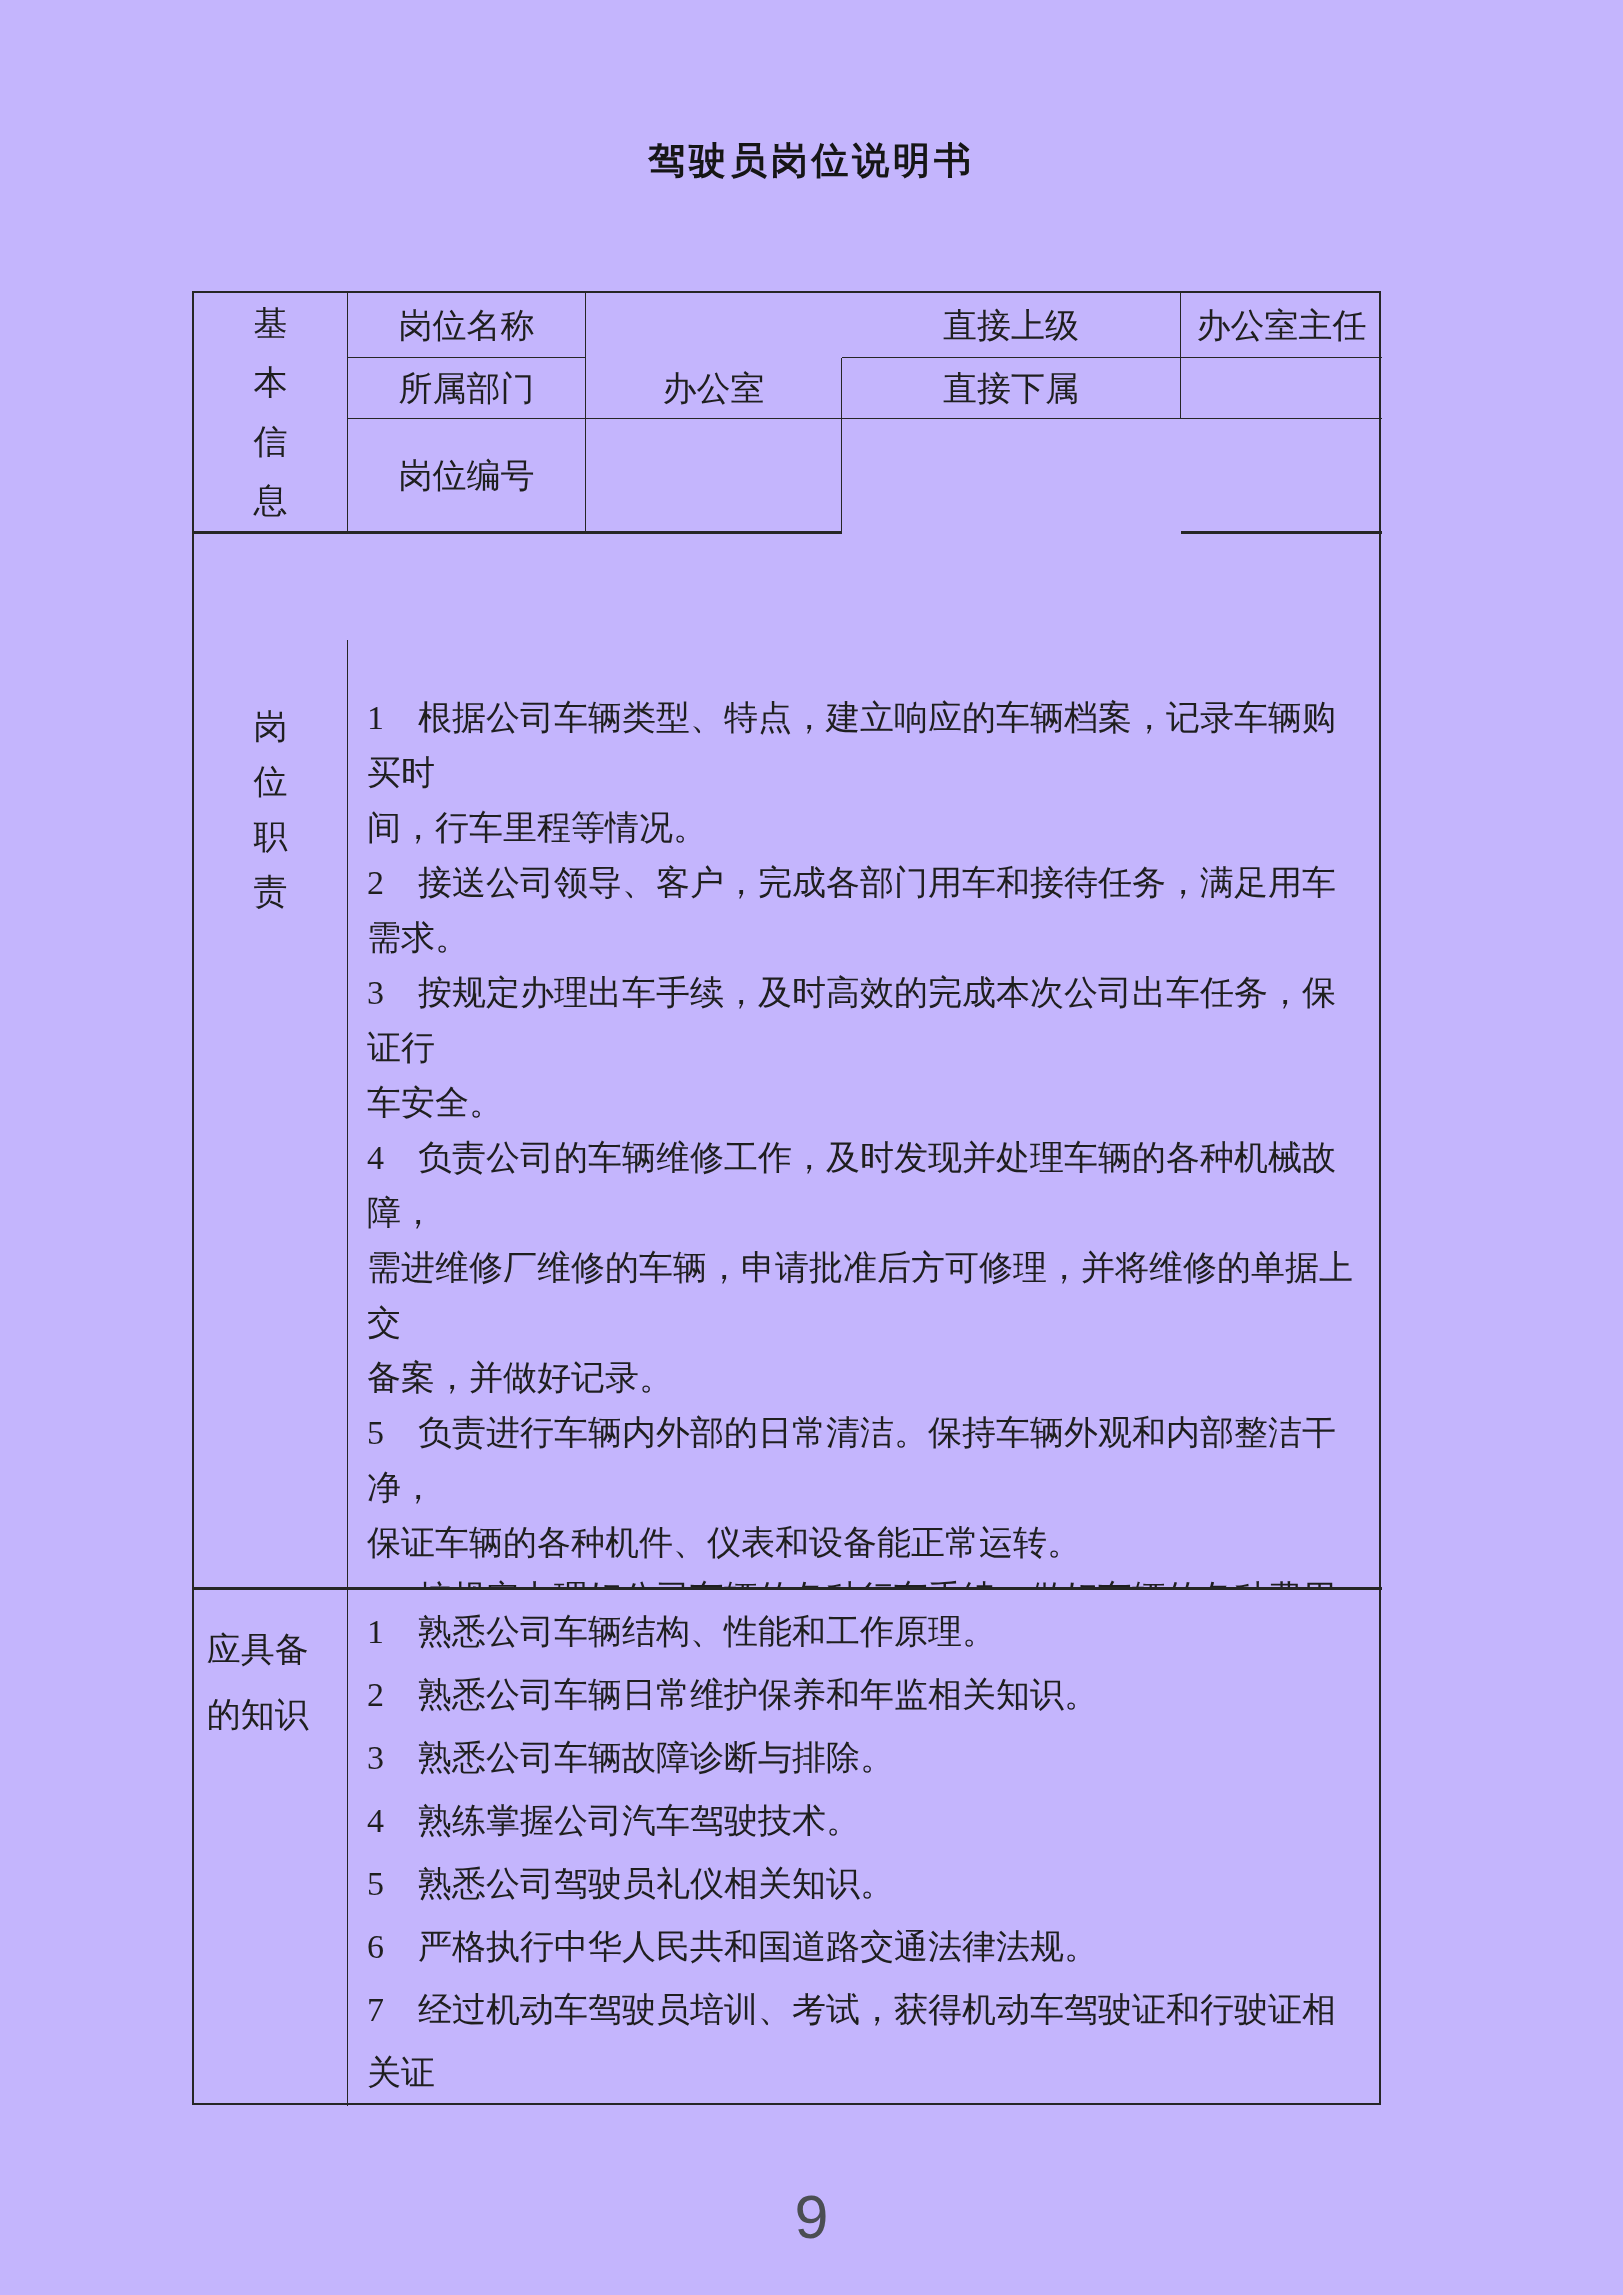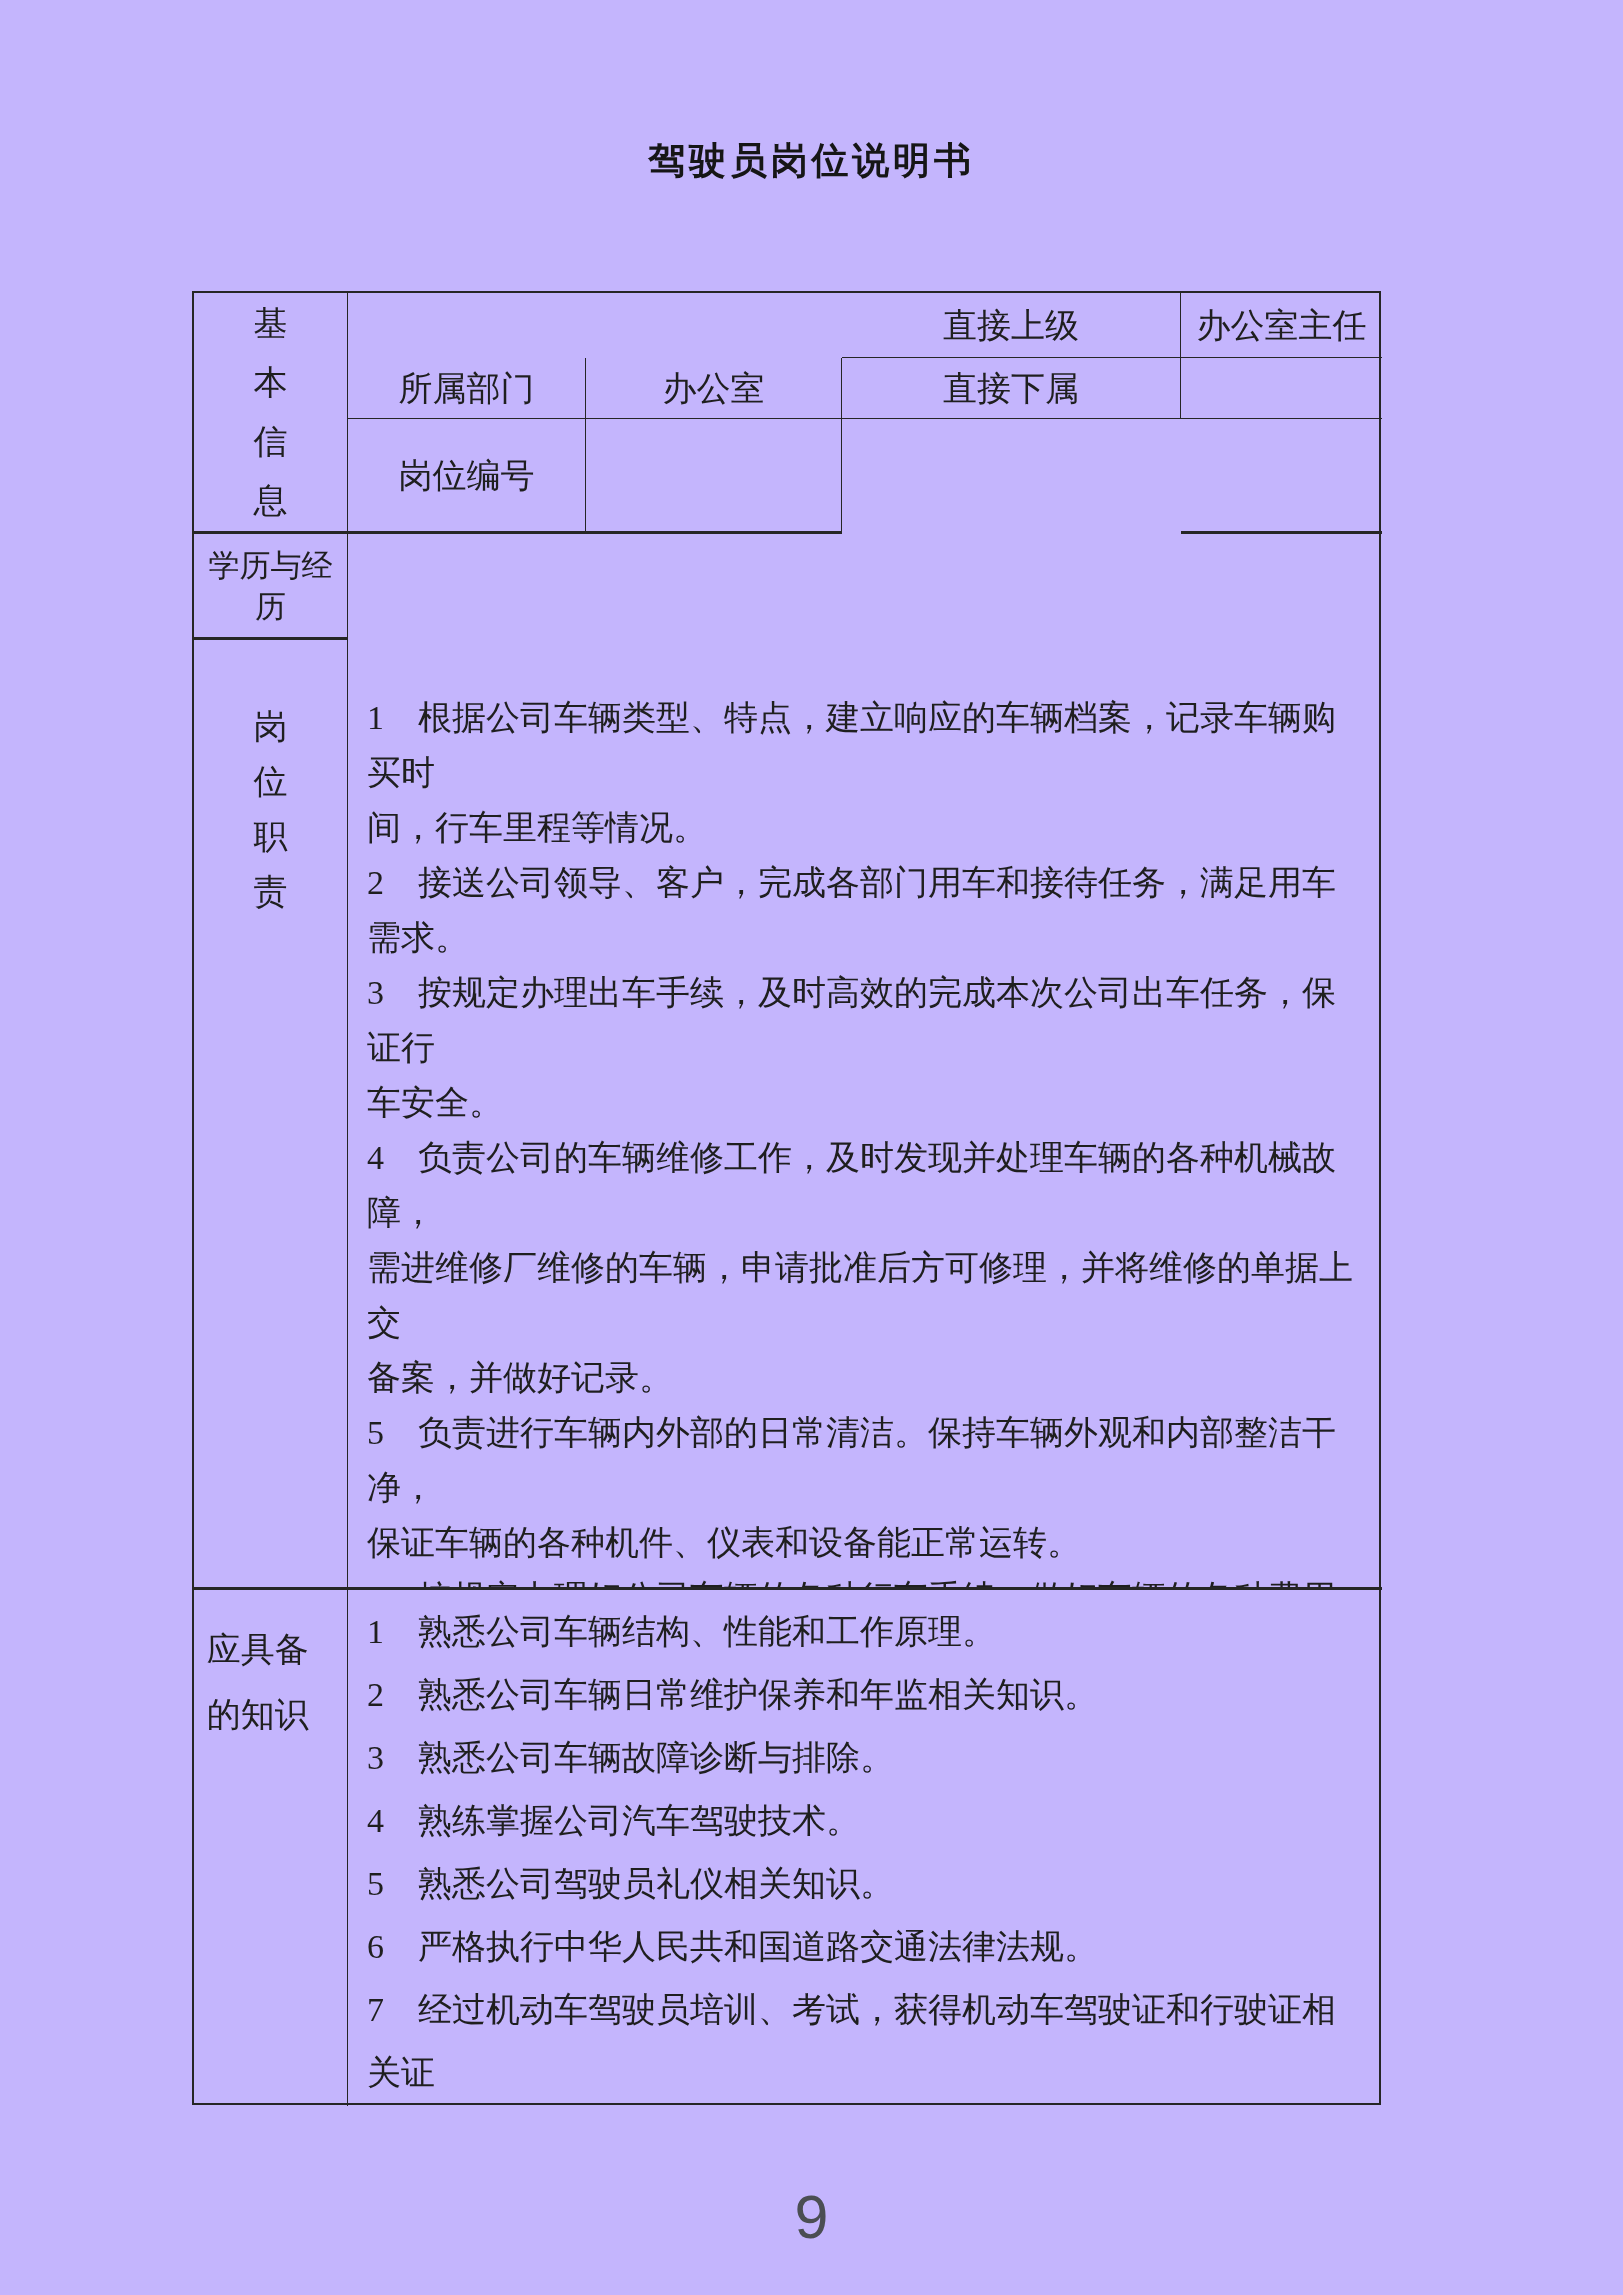--- a/index.html
+++ b/index.html
@@ -112,34 +112,33 @@
 
   <div class="doc-title">驾驶员岗位说明书</div>
 
   <div class="job-table">
 
     <div class="cell span-basic v-label bb-thick">基
 本
 信
 息</div>
 
+    <div class="cell" style="grid-column:2;grid-row:1;">岗位名称</div>
     <div class="cell" style="grid-column:4;grid-row:1;">直接上级</div>
     <div class="cell no-br" style="grid-column:5;grid-row:1;">办公室主任</div>
 
     <div class="cell" style="grid-column:2;grid-row:2;">所属部门</div>
     <div class="cell" style="grid-column:3;grid-row:2;">办公室</div>
     <div class="cell" style="grid-column:4;grid-row:2;">直接下属</div>
     <div class="cell no-br" style="grid-column:5;grid-row:2;"></div>
 
     <div class="cell bb-thick" style="grid-column:2;grid-row:3;">岗位编号</div>
     <div class="cell bb-thick" style="grid-column:3;grid-row:3;"></div>
     <div class="cell bb-thick no-br" style="grid-column:5;grid-row:3;"></div>
 
-    <div class="cell edu-label bb-thick" style="grid-column:1;grid-row:4;">学历与经
-历</div>
 
     <div class="cell row5-label duty-label bb-thick">岗
 位
 职
 责</div>
     <div class="cell row5-content multiline duty-content no-br bb-thick">1　根据公司车辆类型、特点，建立响应的车辆档案，记录车辆购买时
 间，行车里程等情况。
 2　接送公司领导、客户，完成各部门用车和接待任务，满足用车需求。
 3　按规定办理出车手续，及时高效的完成本次公司出车任务，保证行
 车安全。

